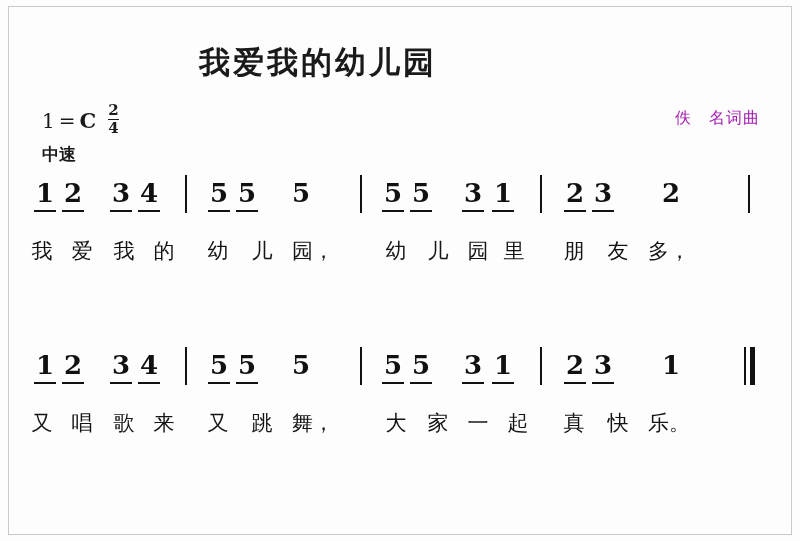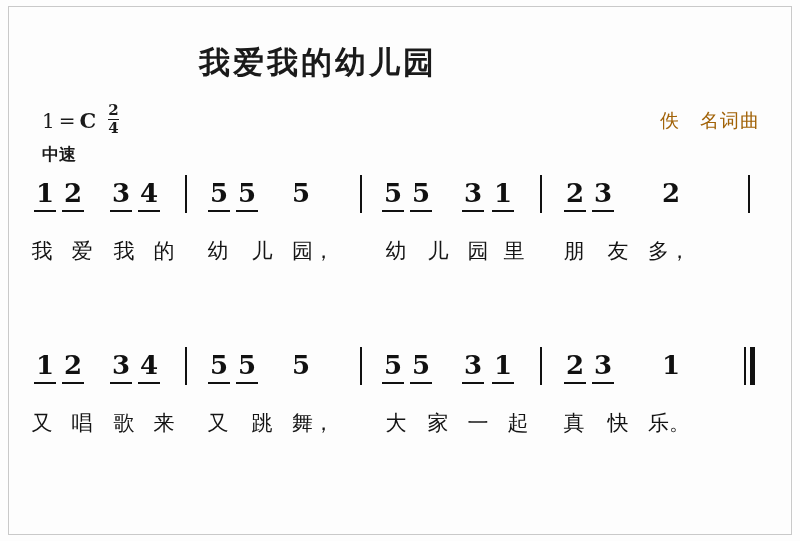--- a/index.html
+++ b/index.html
@@ -84,22 +84,22 @@
     font-family: "DejaVu Sans", sans-serif;
     font-size: 17px;
     font-weight: bold;
     color: #1a1a1a;
   }
   .composer {
     position: absolute;
     right: 40px;
     top: 108px;
     font-family: Liberation Sans, sans-serif;
-    font-size: 19px;
-    color: #a16207;
+    font-size: 16px;
+    color: #a21caf;
     letter-spacing: 1px;
   }
 
   
   .system {
     position: absolute;
     left: 0;
     width: 800px;
     height: 120px;
   }

